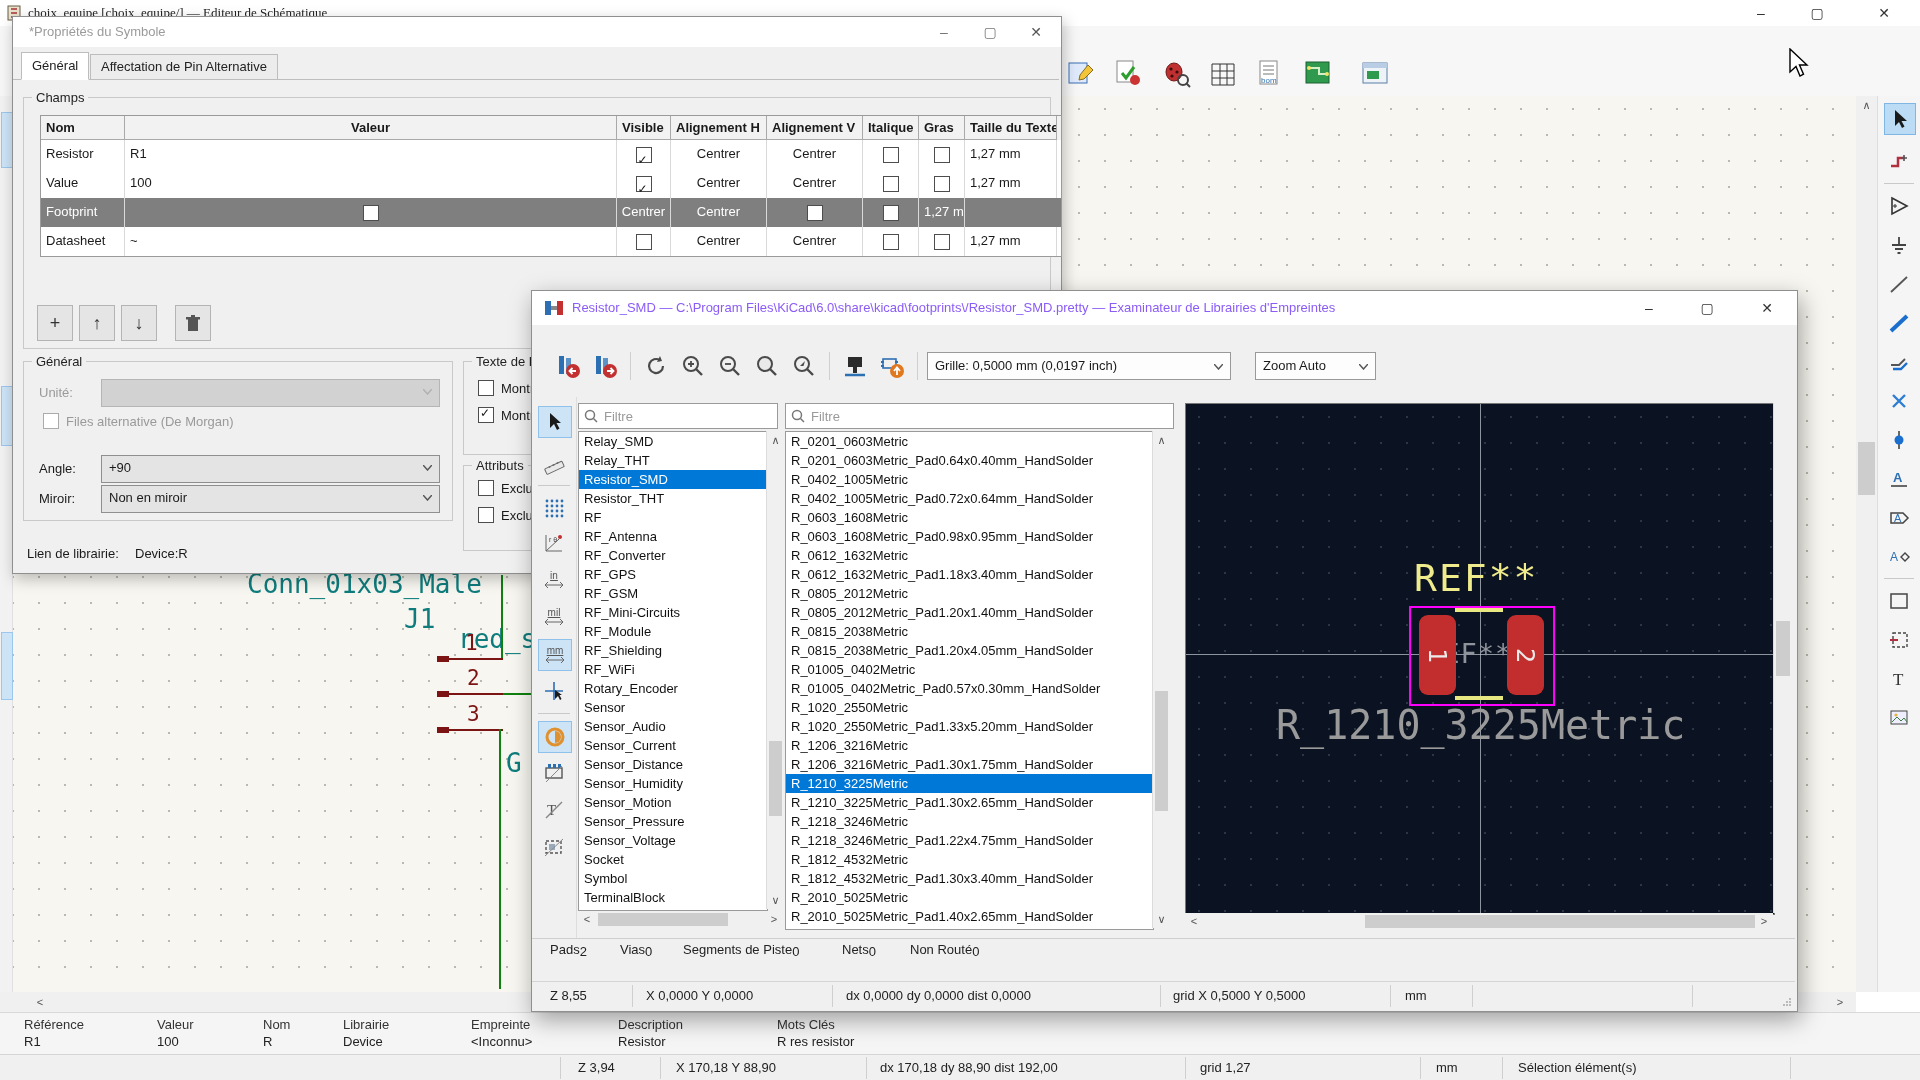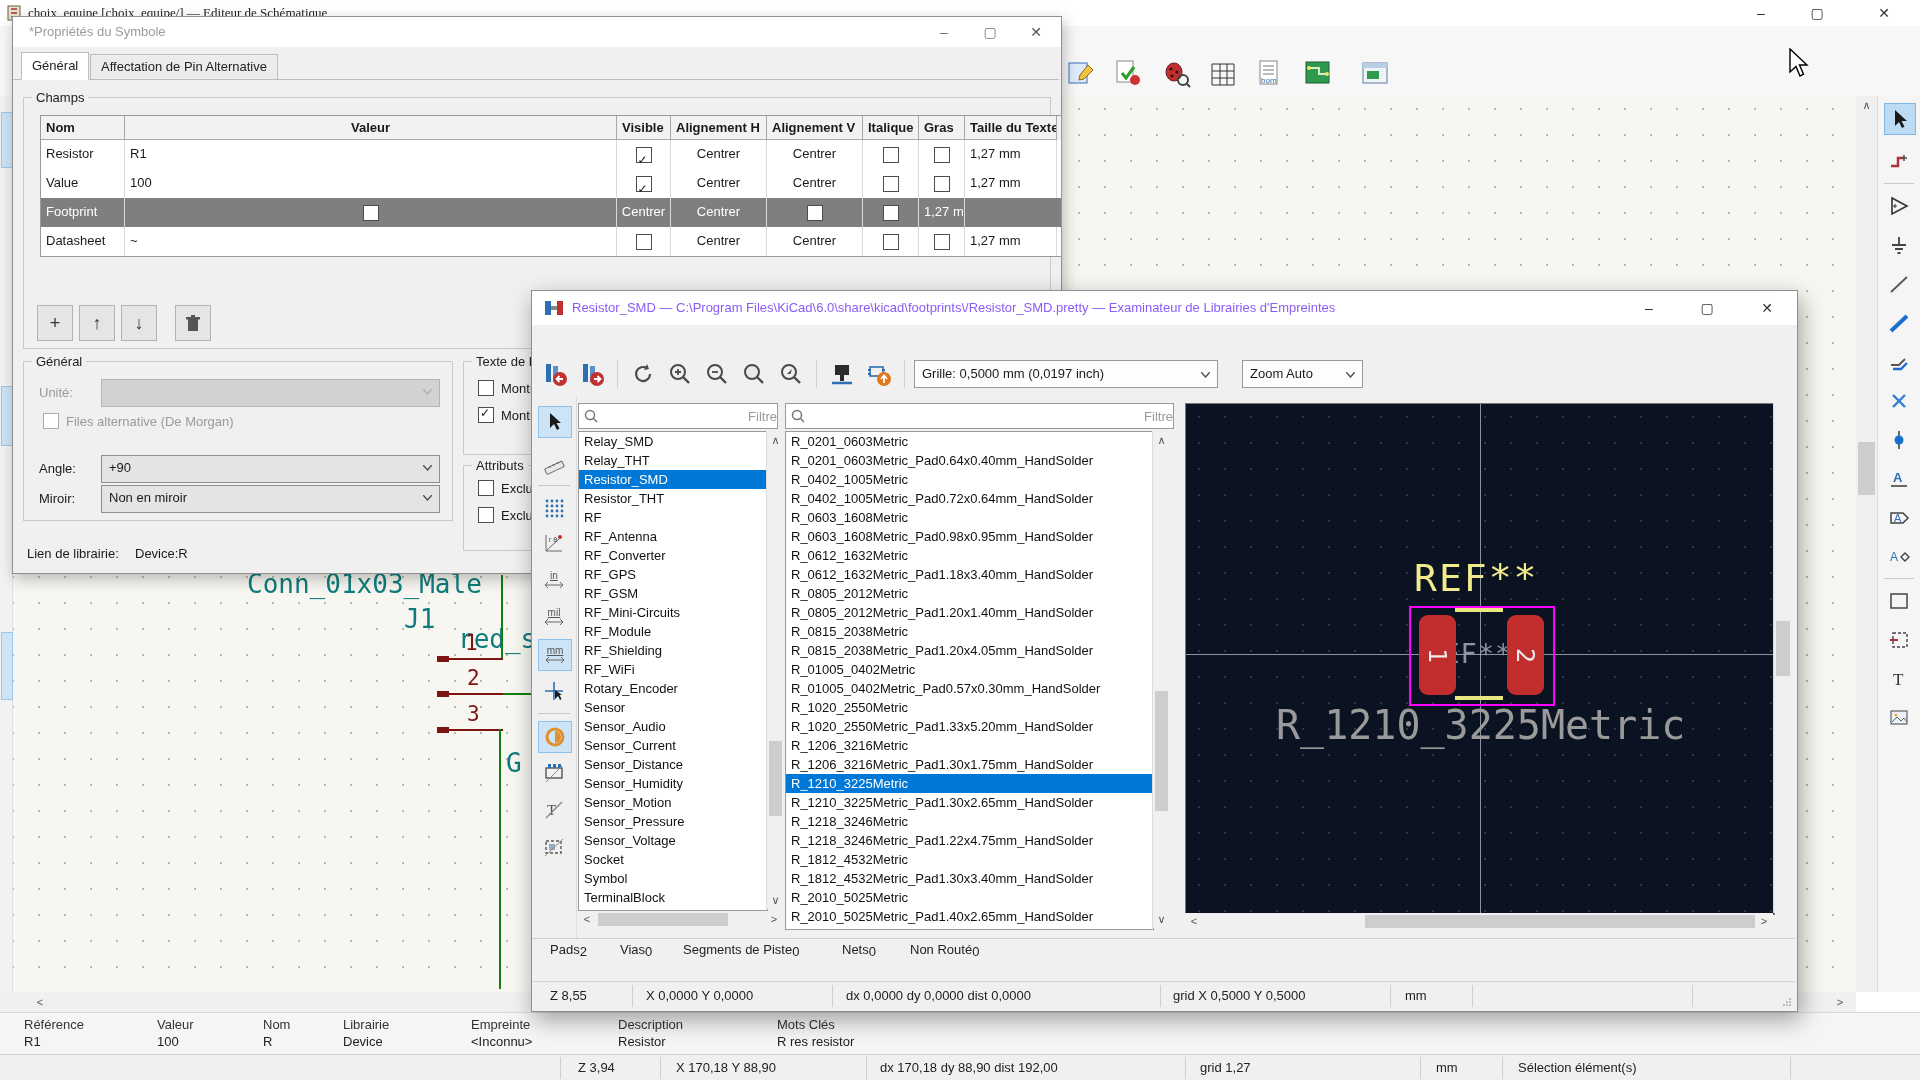--- a/index.html
+++ b/index.html
@@ -72,21 +72,21 @@
   
   .tab{height:26px;line-height:26px;padding:0 10px;border:1px solid #bdbdbd;background:#ececec;color:#222;}
   .tab.active{background:#fff;border-bottom:1px solid #fff;}
   
   #fp-window{left:531px;top:290px;width:1265px;height:720px;}
   .menu-item{display:inline-block;padding:0 11px;line-height:26px;color:#1a1a1a;}
   .tbtn{width:32px;height:32px;display:flex;align-items:center;justify-content:center;}
   .tb-sep{width:1px;height:28px;background:#cfcfcf;margin:0 4px;}
   .ltool{left:6px;width:32px;height:30px;display:flex;align-items:center;justify-content:center;}
   .ltool.hl{background:#cde4f7;border:1px solid #8fc1ea;}
-  .filter{background:#fff;border:1px solid #9a9a9a;display:flex;align-items:center;padding-left:5px;gap:6px;justify-content:space-between;}
+  .filter{background:#fff;border:1px solid #9a9a9a;display:flex;align-items:center;padding-left:5px;gap:6px;}
   .filter .ph{color:#9a9a9a;}
   .list{background:#fff;border:1px solid #9a9a9a;overflow:hidden;}
   .li{height:19px;line-height:19px;padding-left:5px;white-space:nowrap;font-size:13px;color:#111;}
   .li.sel{background:#0078d7;color:#fff;}
   .vscroll{background:#f0f0f0;border-left:1px solid #dcdcdc;}
   
   #fp-preview{left:653px;top:112px;width:588px;height:510px;background-color:#0b1322;border:1px solid #777;
      background-image:radial-gradient(circle,#2c3746 1px,transparent 1.2px);background-size:26px 26px;overflow:hidden;}
   .ch-line{background:#b9c0c8;opacity:.75;}
   .pv-text{font-family:"DejaVu Sans Mono",monospace;white-space:nowrap;}
@@ -521,21 +521,21 @@
         <rect x="1" y="3" width="6" height="14" fill="#2d6fb3"></rect>
           <rect x="13" y="3" width="6" height="14" fill="#c23030"></rect>
           <rect x="7" y="8" width="6" height="4" fill="#888"></rect>
         </svg>
       <div class="abs" style="left:40px;top:9px;white-space:nowrap;color:#8b5cf6">Resistor_SMD — C:\Program Files\KiCad\6.0\share\kicad\footprints\/Resistor_SMD.pretty — Examinateur de Librairies d'Empreintes</div>
       <div class="abs wctl" style="left:1094px;width:46px;height:34px;line-height:34px">–</div>
       <div class="abs wctl" style="left:1152px;width:46px;height:34px;line-height:34px">▢</div>
       <div class="abs wctl" style="left:1212px;width:46px;height:34px;line-height:34px">✕</div>
     </div>
 
-    <div class="abs" style="left:0;top:60px;width:1263px;height:46px;background:#f0f0f0;display:flex;align-items:center;padding-left:7px;box-sizing:border-box;gap:5px">
+    <div class="abs" style="left:0;top:52px;width:1263px;height:46px;background:#f0f0f0;display:flex;align-items:center;padding-left:20px;box-sizing:border-box;gap:5px">
       <div class="tbtn">
           <svg width="26" height="26">
             <rect x="4" y="3" width="5" height="18" fill="#2d6fb3"></rect>
             <rect x="11" y="5" width="5" height="16" fill="#5b93c9"></rect>
             <circle cx="18" cy="18" r="7" fill="#c23030"></circle>
             <path d="M21 18 h-6 m2.5 -3 l-3 3 3 3" stroke="#fff" stroke-width="1.8" fill="none"></path>
           </svg>
         </div>
       <div class="tbtn">
           <svg width="26" height="26">

